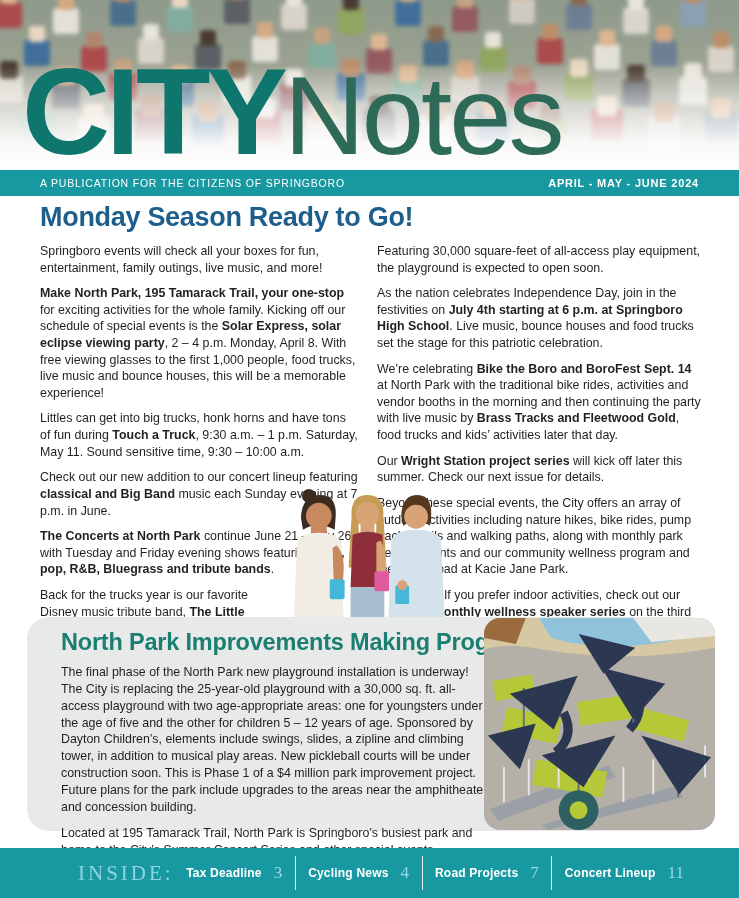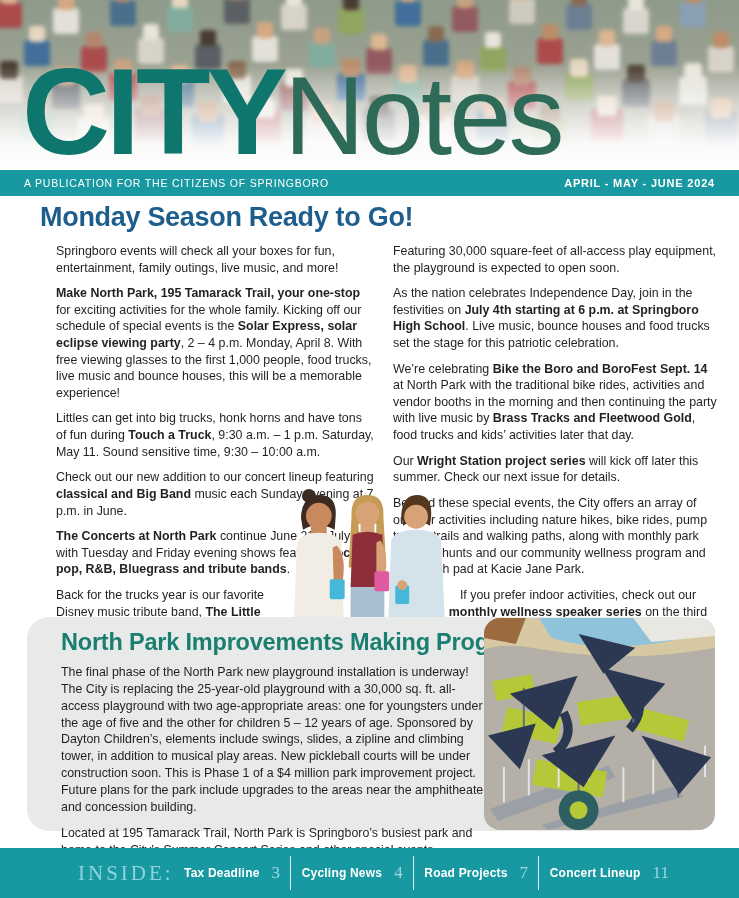--- a/index.html
+++ b/index.html
@@ -55,47 +55,47 @@
   .logo-text{font-size:26px;font-weight:bold;letter-spacing:.5px;color:#2b6390;line-height:1;margin-top:1px;
     text-shadow:-1.5px -1.5px 0 #fff,1.5px -1.5px 0 #fff,-1.5px 1.5px 0 #fff,1.5px 1.5px 0 #fff,0 2px 0 #fff;}
   .logo-bar{height:6px;background:#2d7a4e;margin-top:3px;border:1px solid #fff;}
 
   
   .masthead-title{position:absolute;left:22px;top:58px;white-space:nowrap;line-height:.9;}
   .masthead-title .city{font-size:122px;font-weight:900;letter-spacing:-4px;color:#0f766e;}
   .masthead-title .notes{font-size:112px;font-weight:300;letter-spacing:-3px;color:#2d6b58;}
 
   .tealbar{position:absolute;left:0;top:170px;width:739px;height:26px;background:#1899a1;
-    display:flex;align-items:center;justify-content:space-between;padding:0 24px;box-sizing:border-box;}
+    display:flex;align-items:center;justify-content:space-between;padding:0 40px;box-sizing:border-box;}
   .tealbar .tagline{color:#fff;font-size:10.5px;letter-spacing:.8px;}
   .tealbar .issue{color:#fff;font-size:11px;font-weight:bold;letter-spacing:.8px;}
 
   
   .headline{position:absolute;left:40px;top:202px;margin:0;font-size:27px;font-weight:800;color:#1d5e8d;letter-spacing:-.3px;}
-  .cols{position:absolute;left:56px;top:243px;width:665px;display:flex;gap:19px;}
+  .cols{position:absolute;left:40px;top:243px;width:665px;display:flex;gap:19px;}
   .col-left{width:318px;}
   .col-right{width:328px;}
   .cols p{margin:0 0 9px;font-size:12.4px;line-height:1.34;}
   .cols .b{font-weight:bold;}
   p.narrow{width:238px;}
   p.indent{margin-left:42px;text-align:center;}
 
   .girls{position:absolute;left:272px;top:486px;width:181px;height:134px;}
 
   
   .graybox{position:absolute;left:27px;top:617px;width:684px;height:214px;background:#e8e9e9;border-radius:22px;
     padding:12px 0 0 34px;box-sizing:border-box;}
   .graybox h2{margin:0 0 8px;font-size:23.5px;font-weight:800;color:#1a7f70;letter-spacing:-.2px;}
   .graybox p{margin:0 0 9px;width:428px;font-size:12.4px;line-height:1.36;}
   .playground{position:absolute;left:457px;top:1px;width:231px;height:212px;border-radius:16px;overflow:hidden;}
   .playground svg{display:block;}
 
   
   .footer{position:absolute;left:0;top:848px;width:739px;height:50px;background:#1899a1;
-    display:flex;align-items:center;justify-content:space-between;padding:0 70px 0 78px;box-sizing:border-box;}
+    display:flex;align-items:center;justify-content:space-between;padding:0 55px 0 78px;box-sizing:border-box;}
   .inside-label{font-family:"Liberation Serif",serif;font-size:21px;letter-spacing:3px;color:#8fd3de;}
   .f-item{display:flex;align-items:center;gap:12px;}
   .f-label{color:#fff;font-size:12px;font-weight:bold;letter-spacing:.2px;}
   .f-page{color:#9ed7e0;font-size:17px;font-family:"Liberation Serif",serif;}
   .f-sep{width:1px;height:34px;background:rgba(255,255,255,.85);}
 </style>
 </head>
 <body>
 
 <div class="page">

